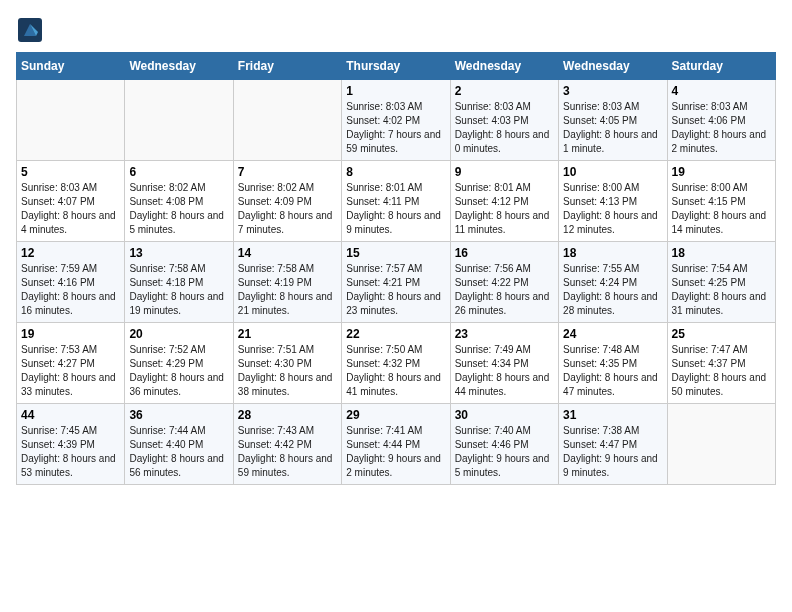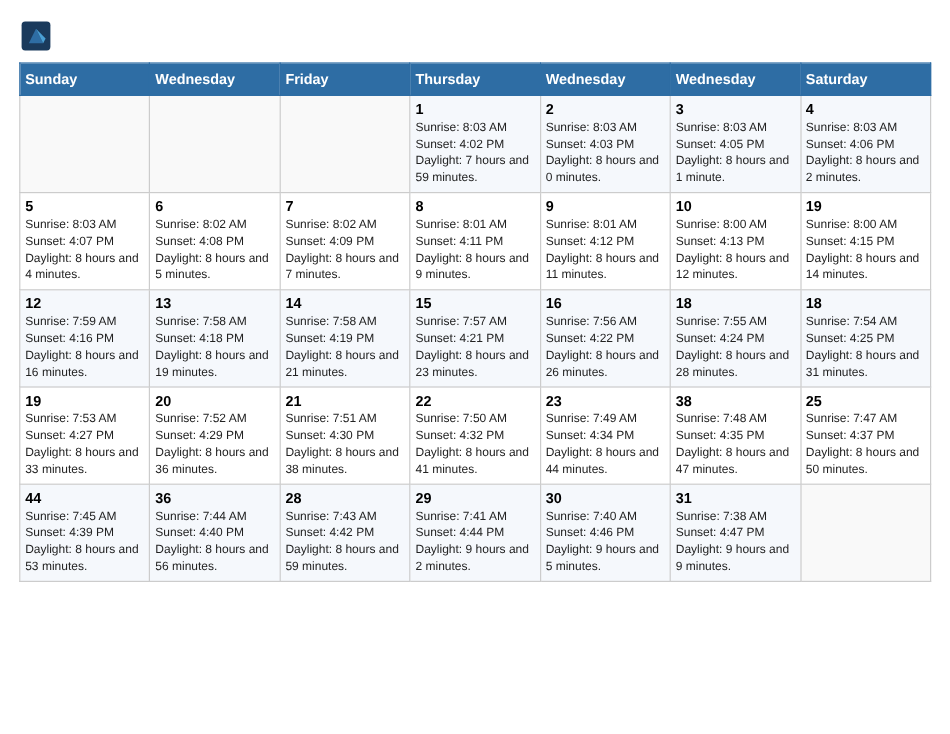--- a/index.html
+++ b/index.html
@@ -210,21 +210,21 @@
         </td>
         <td>
           <span class="day-number">22</span>
           <div class="day-info">Sunrise: 7:50 AM<br>Sunset: 4:32 PM<br>Daylight: 8 hours and 41 minutes.</div>
         </td>
         <td>
           <span class="day-number">23</span>
           <div class="day-info">Sunrise: 7:49 AM<br>Sunset: 4:34 PM<br>Daylight: 8 hours and 44 minutes.</div>
         </td>
         <td>
-          <span class="day-number">38</span>
+          <span class="day-number">24</span>
           <div class="day-info">Sunrise: 7:48 AM<br>Sunset: 4:35 PM<br>Daylight: 8 hours and 47 minutes.</div>
         </td>
         <td>
           <span class="day-number">25</span>
           <div class="day-info">Sunrise: 7:47 AM<br>Sunset: 4:37 PM<br>Daylight: 8 hours and 50 minutes.</div>
         </td>
       </tr>
       <tr>
         <td>
           <span class="day-number">44</span>

